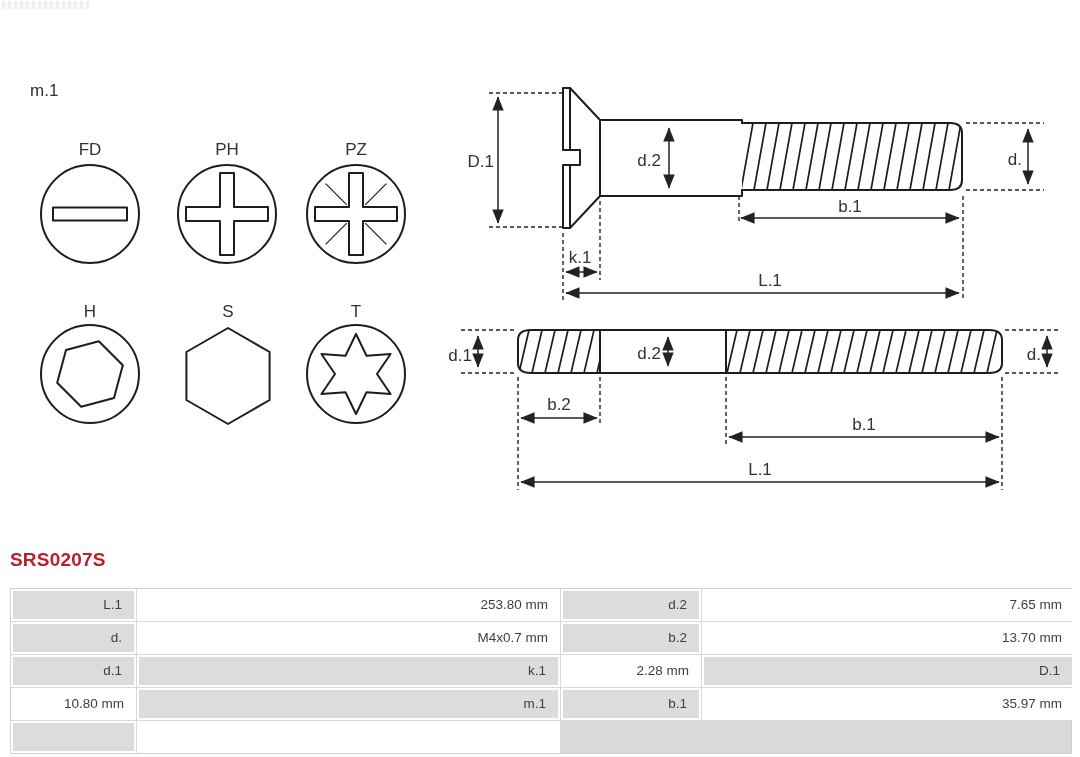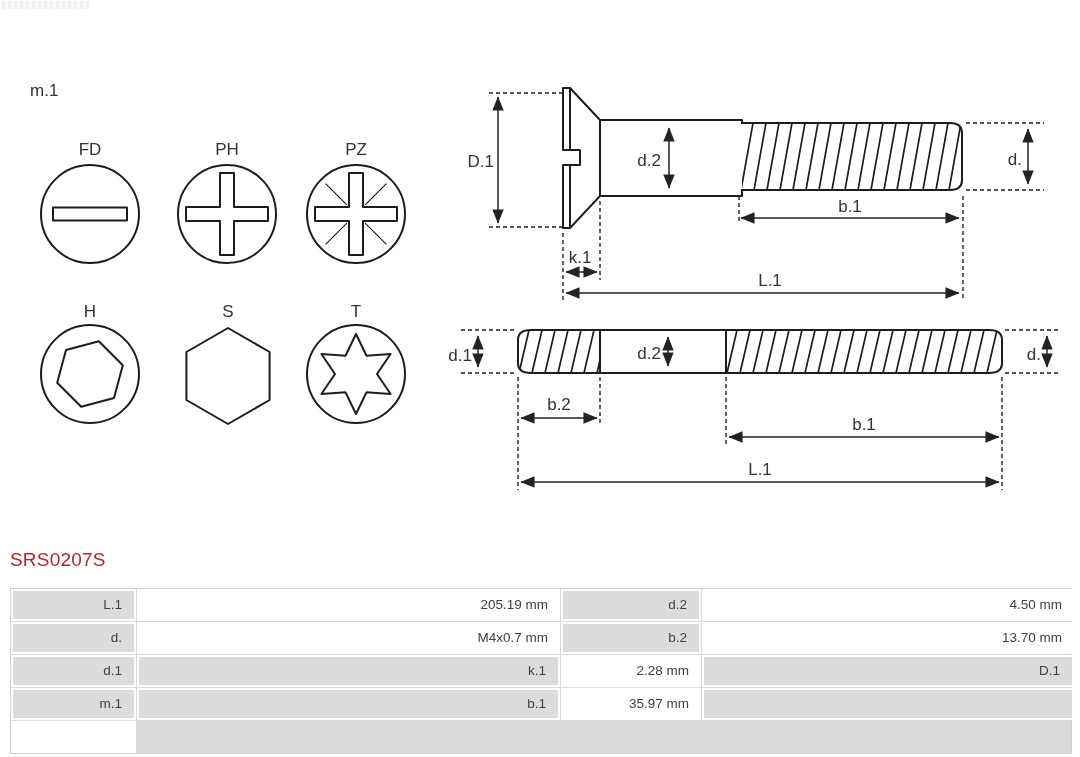--- a/index.html
+++ b/index.html
@@ -7,21 +7,21 @@
        font-family:"Liberation Sans",sans-serif;-webkit-font-smoothing:antialiased;}
   #watermark{position:absolute;left:2px;top:1px;width:88px;height:8px;opacity:.55;
        background:repeating-linear-gradient(90deg,#dfe3e8 0 3px,#f7f8fa 3px 6px);}
   #drawing{position:absolute;left:0;top:0;}
   svg text{fill:#333333;font-family:"Liberation Sans",sans-serif;font-size:17px;}
   .outline{stroke:#1d1d1d;stroke-width:2;fill:none;stroke-linejoin:round;stroke-linecap:round;}
   .hatch{stroke:#1d1d1d;stroke-width:1.7;fill:none;}
   .thin{stroke:#1d1d1d;stroke-width:1.2;fill:none;}
   .dim{stroke:#222222;stroke-width:1.5;fill:none;}
   .ext{stroke:#222222;stroke-width:1.4;stroke-dasharray:4 3;fill:none;}
-  #part-number{position:absolute;left:10px;top:549px;font-size:19px;letter-spacing:.2px;}
+  #part-number{position:absolute;left:10px;top:549px;font-size:19px;letter-spacing:.2px;font-weight:bold;}
   #spec-table{position:absolute;left:10px;top:588px;width:1060px;
       display:grid;grid-template-columns:125px 423px 140px 372px;grid-auto-rows:32px;
       gap:1px;background:#d9d9d9;border:1px solid #d0d0d0;}
   .cell{line-height:32px;text-align:right;font-size:13.5px;color:#3f3f3f;
       padding-right:12px;overflow:hidden;white-space:nowrap;}
   .cell.label{background:#dcdcdc;box-shadow:inset 0 0 0 2px #ffffff;padding-right:14px;}
   .cell.value{background:#ffffff;}
 </style>
 </head>
 <body>
@@ -148,33 +148,34 @@
       <text x="760" y="475" text-anchor="middle">L.1</text>
     </g>
   </g>
 </svg>
 
 <div id="part-number" style="color:#b92228">SRS0207S</div>
 
 <div id="spec-table">
 
   <div class="cell label">L.1</div>
-  <div class="cell value">205.19 mm</div>
+  <div class="cell value">253.80 mm</div>
   <div class="cell label">d.2</div>
-  <div class="cell value">4.50 mm</div>
+  <div class="cell value">7.65 mm</div>
 
   <div class="cell label">d.</div>
   <div class="cell value">M4x0.7 mm</div>
   <div class="cell label">b.2</div>
   <div class="cell value">13.70 mm</div>
 
   <div class="cell label">d.1</div>
   <div class="cell label">k.1</div>
   <div class="cell value">2.28 mm</div>
 
   <div class="cell label">D.1</div>
+  <div class="cell value">10.80 mm</div>
   <div class="cell label">m.1</div>
 
   <div class="cell label">b.1</div>
   <div class="cell value">35.97 mm</div>
   <div class="cell label"></div>
   <div class="cell value"></div>
 </div>
 
 </body></html>

